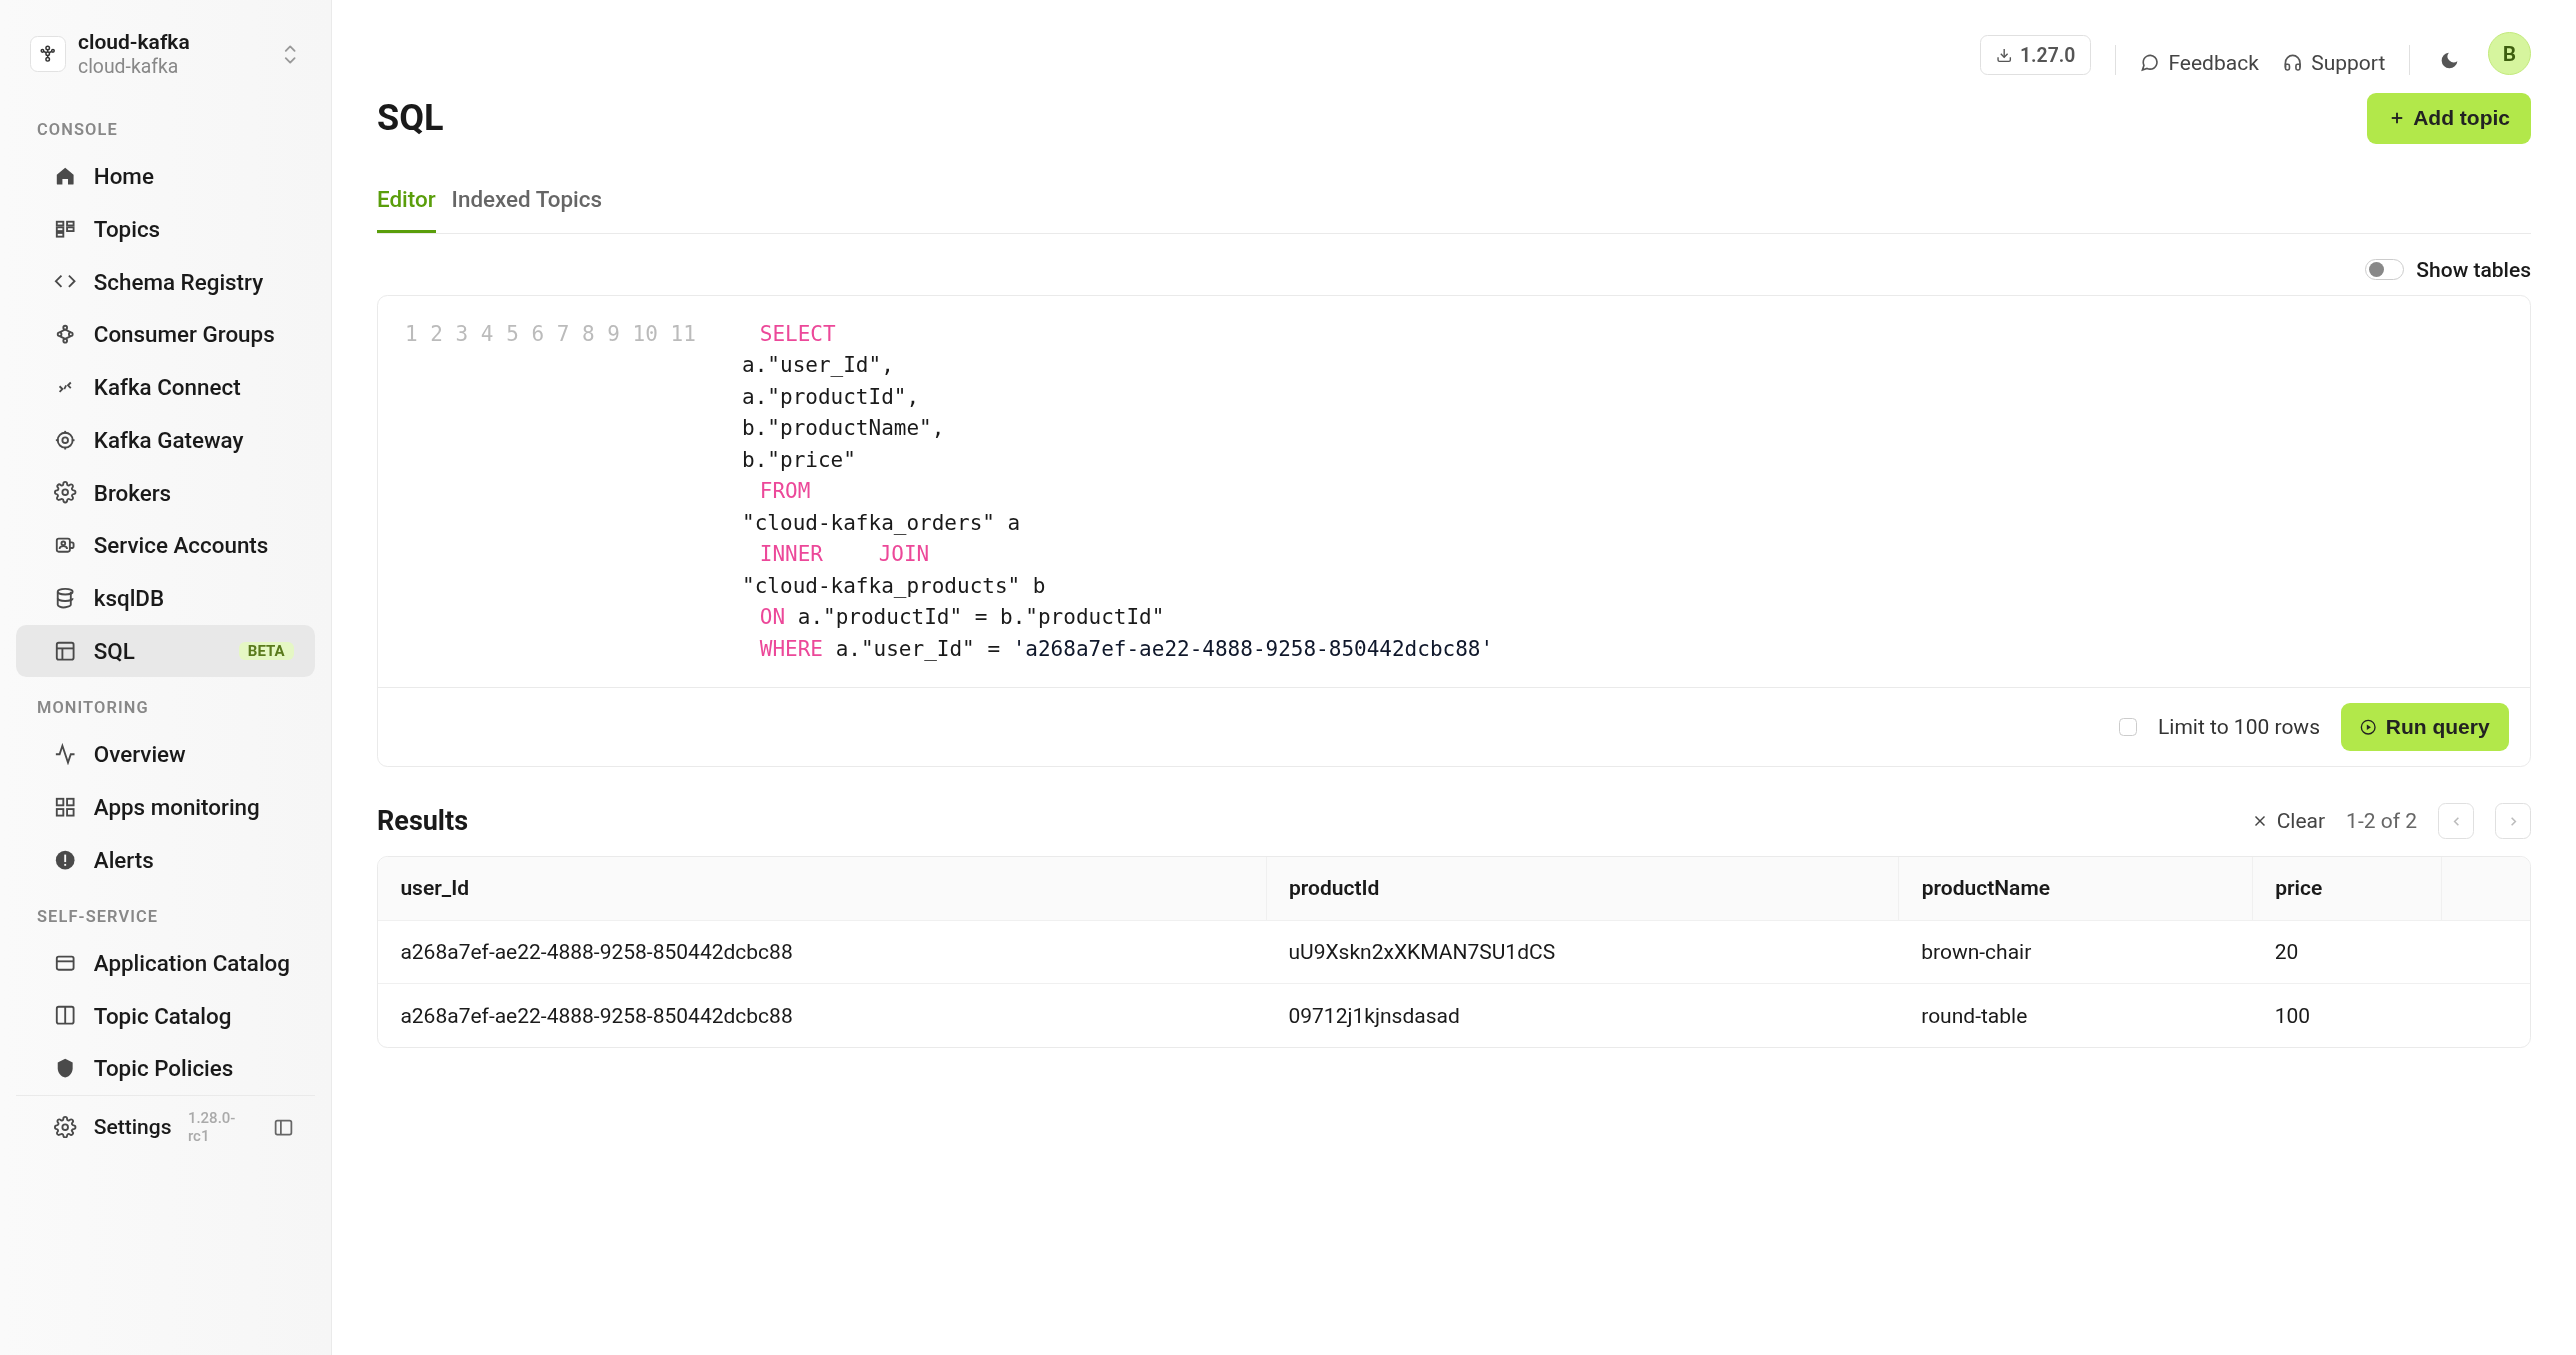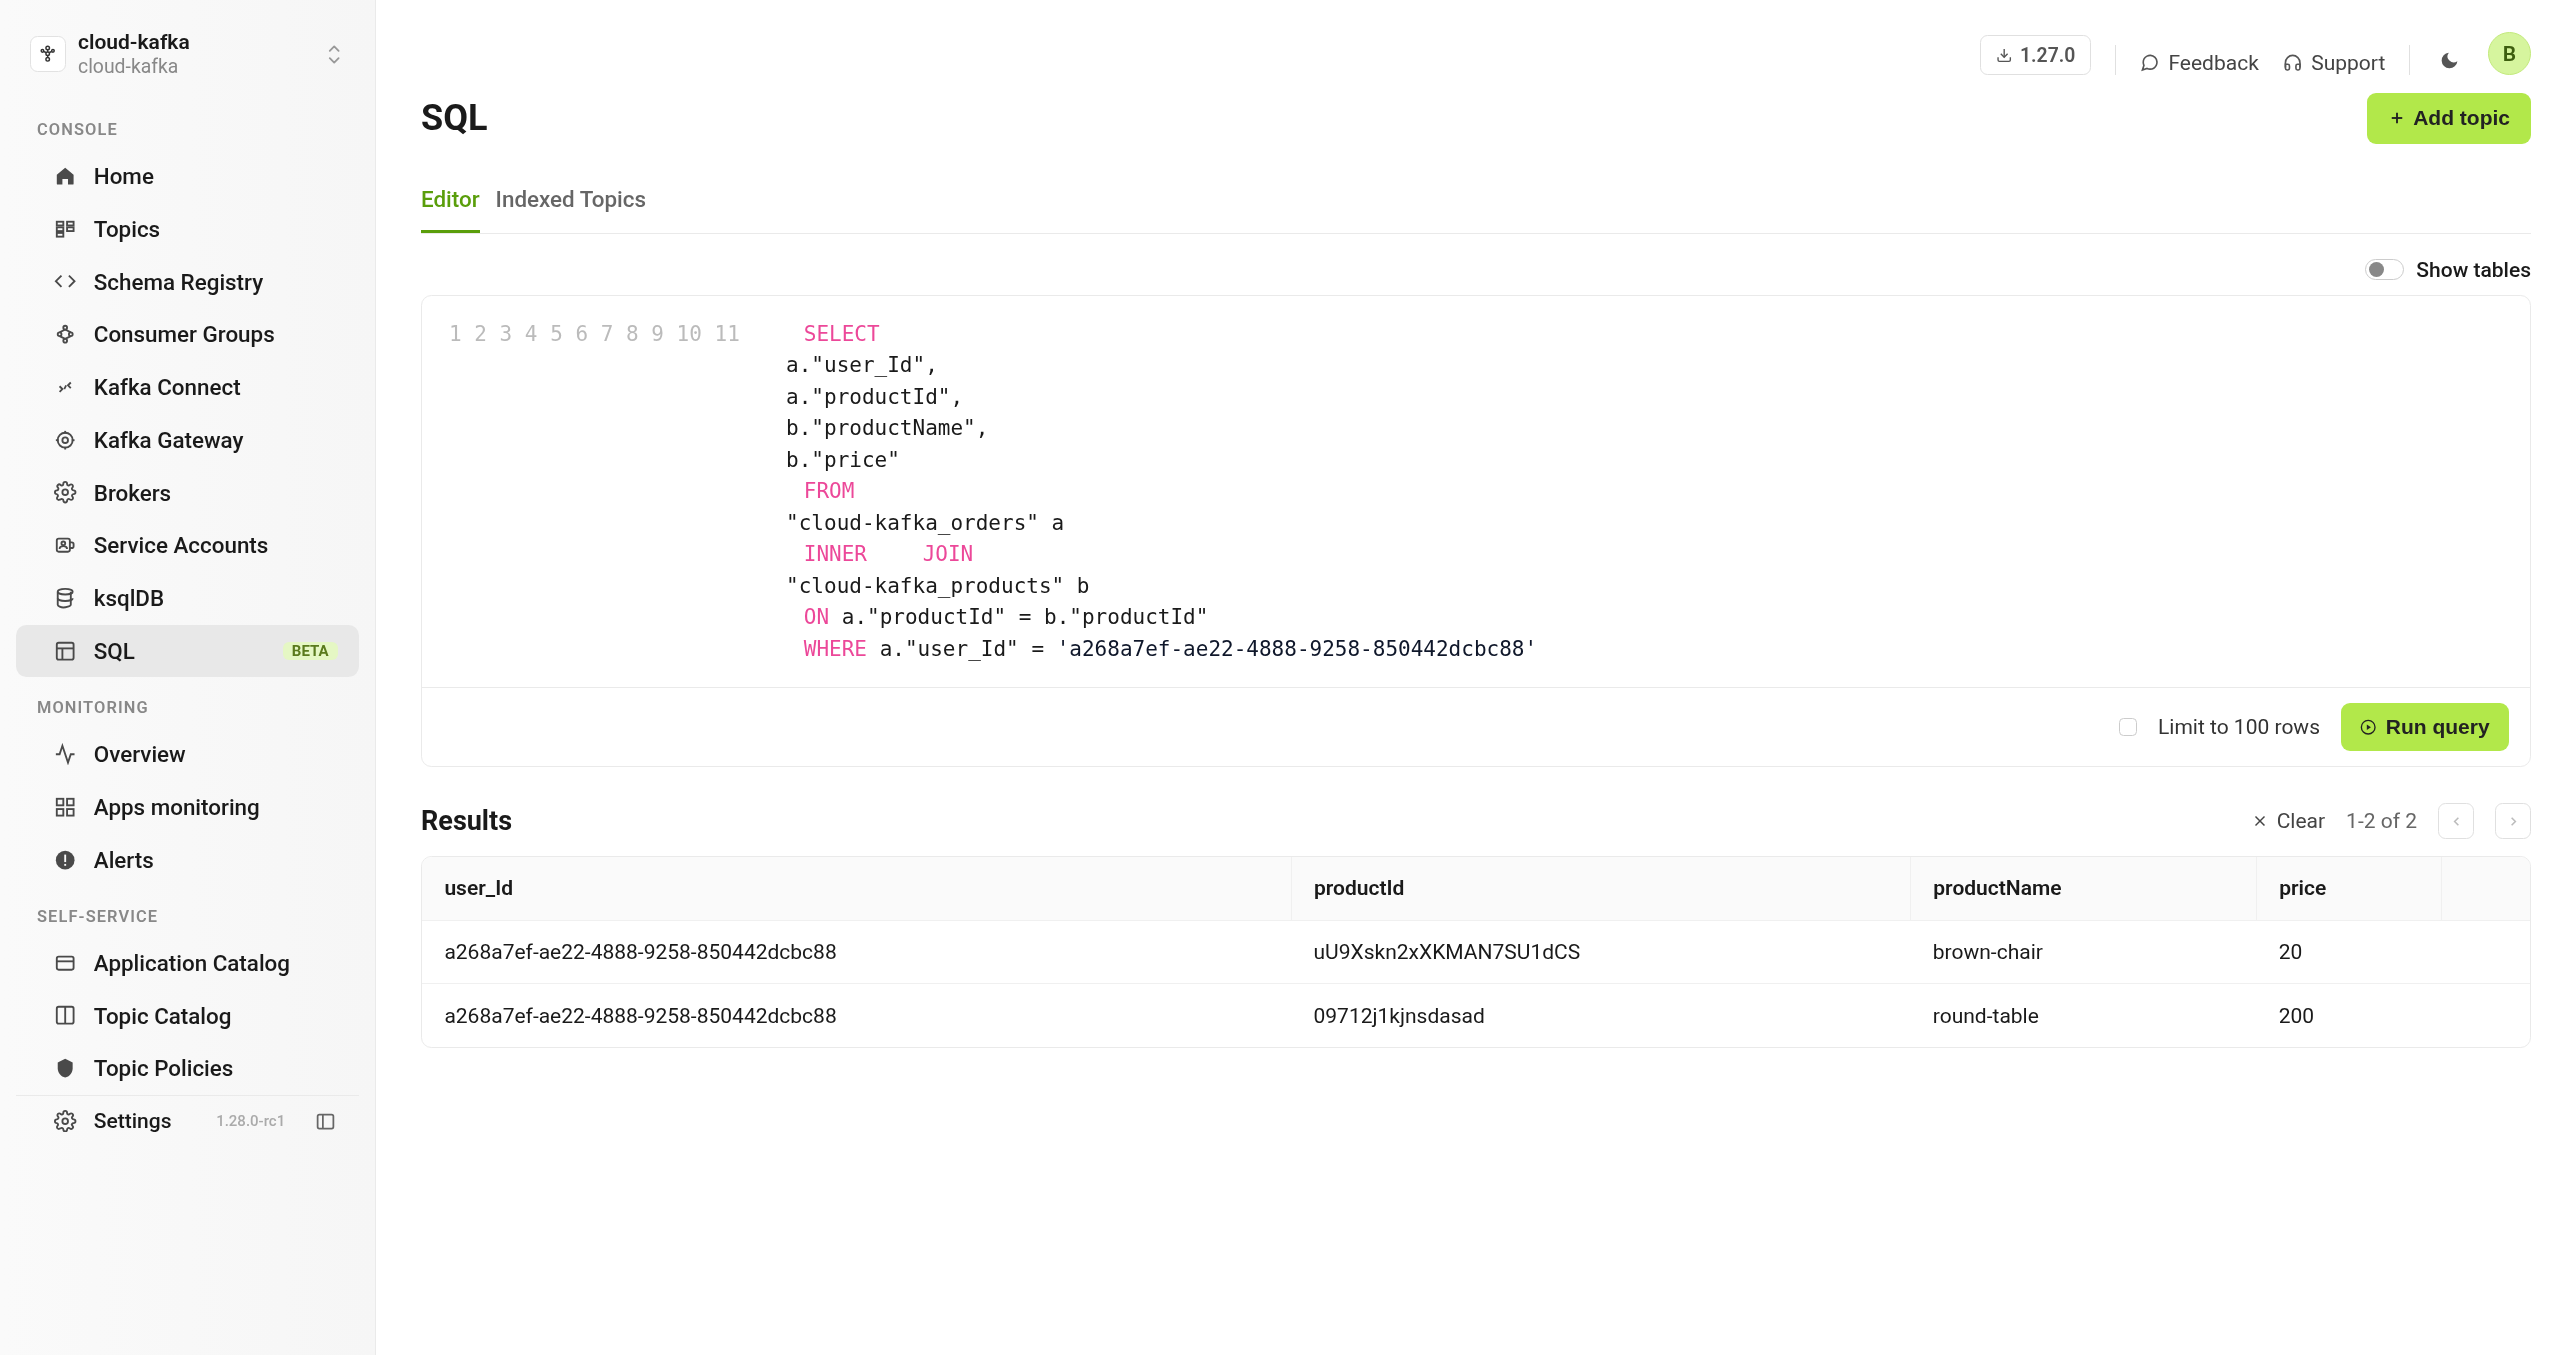--- a/index.html
+++ b/index.html
@@ -7,21 +7,21 @@
   font-family: -apple-system, BlinkMacSystemFont, "Segoe UI", Roboto, Helvetica, Arial, sans-serif;
   font-size: 10.4px;
   color: #1a1a1a;
   background: #fff;
   width: 2576px;
   height: 1355px;
   transform-origin: top left;
 }
 .app { display: flex; height: 100%; }
 .sidebar {
-  width: 376px;
+  width: 332px;
   background: linear-gradient(to right, #fafafa 0%, #f6f6f6 100%);
   border-right: 0.7px solid #eaeaea;
   display: flex;
   flex-direction: column;
   padding: 21px 0 0 0;
   position: relative;
 }
 .sidebar-header {
   display: flex;
   align-items: center;
@@ -518,21 +518,21 @@
               <td>a268a7ef-ae22-4888-9258-850442dcbc88</td>
               <td>uU9Xskn2xXKMAN7SU1dCS</td>
               <td>brown-chair</td>
               <td>20</td>
               <td></td>
             </tr>
             <tr>
               <td>a268a7ef-ae22-4888-9258-850442dcbc88</td>
               <td>09712j1kjnsdasad</td>
               <td>round-table</td>
-              <td>200</td>
+              <td>100</td>
               <td></td>
             </tr>
           </tbody>
       </table>
     </div>
   </main>
 </div>
 
 
 </body></html>

